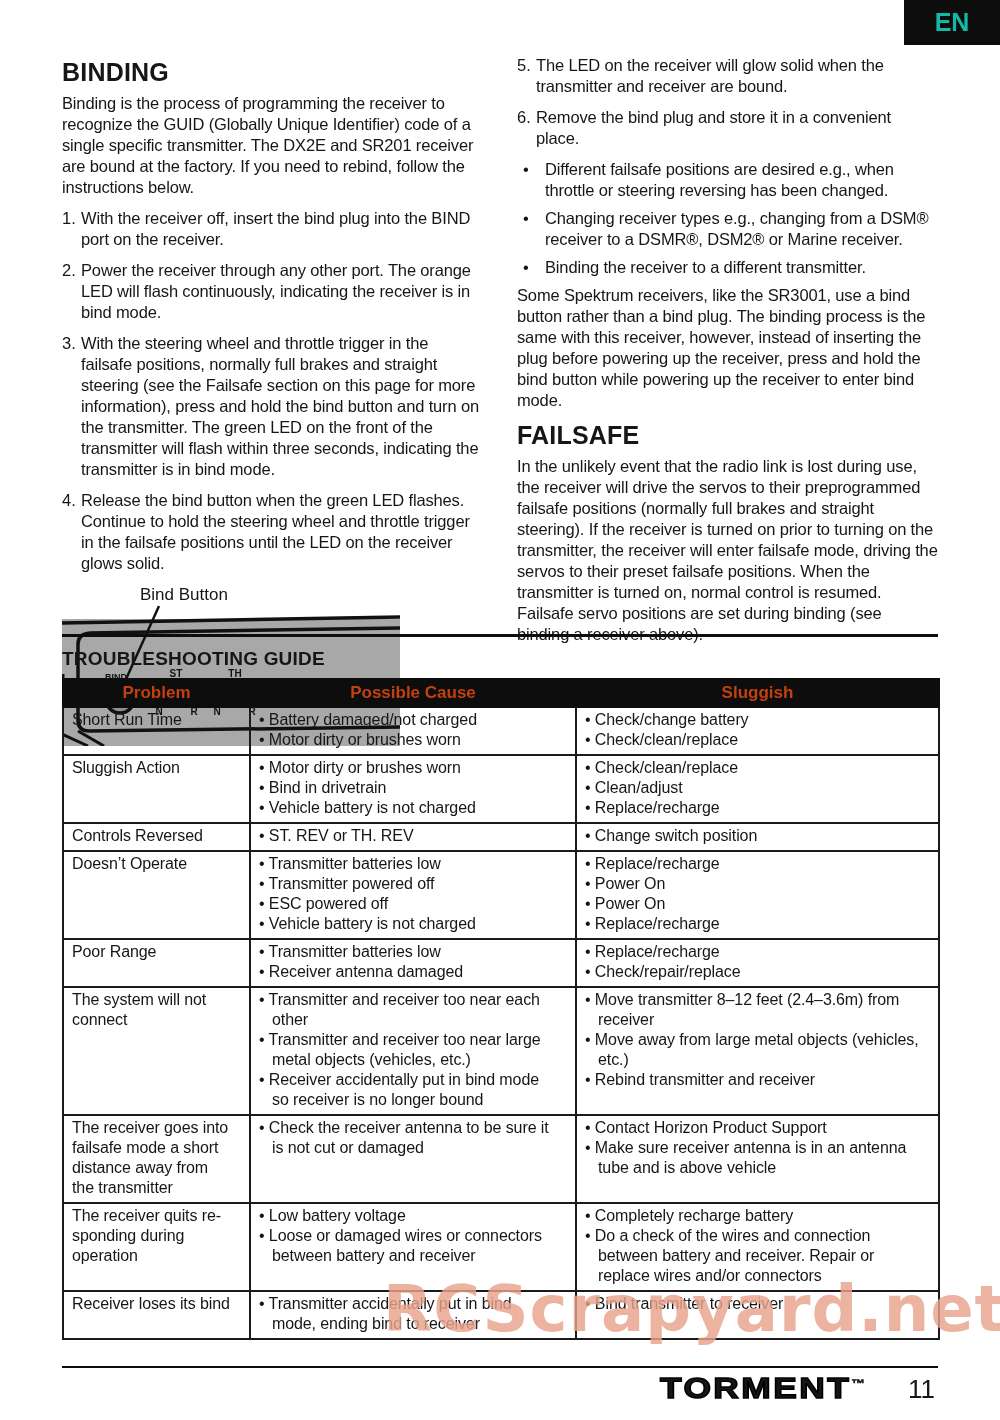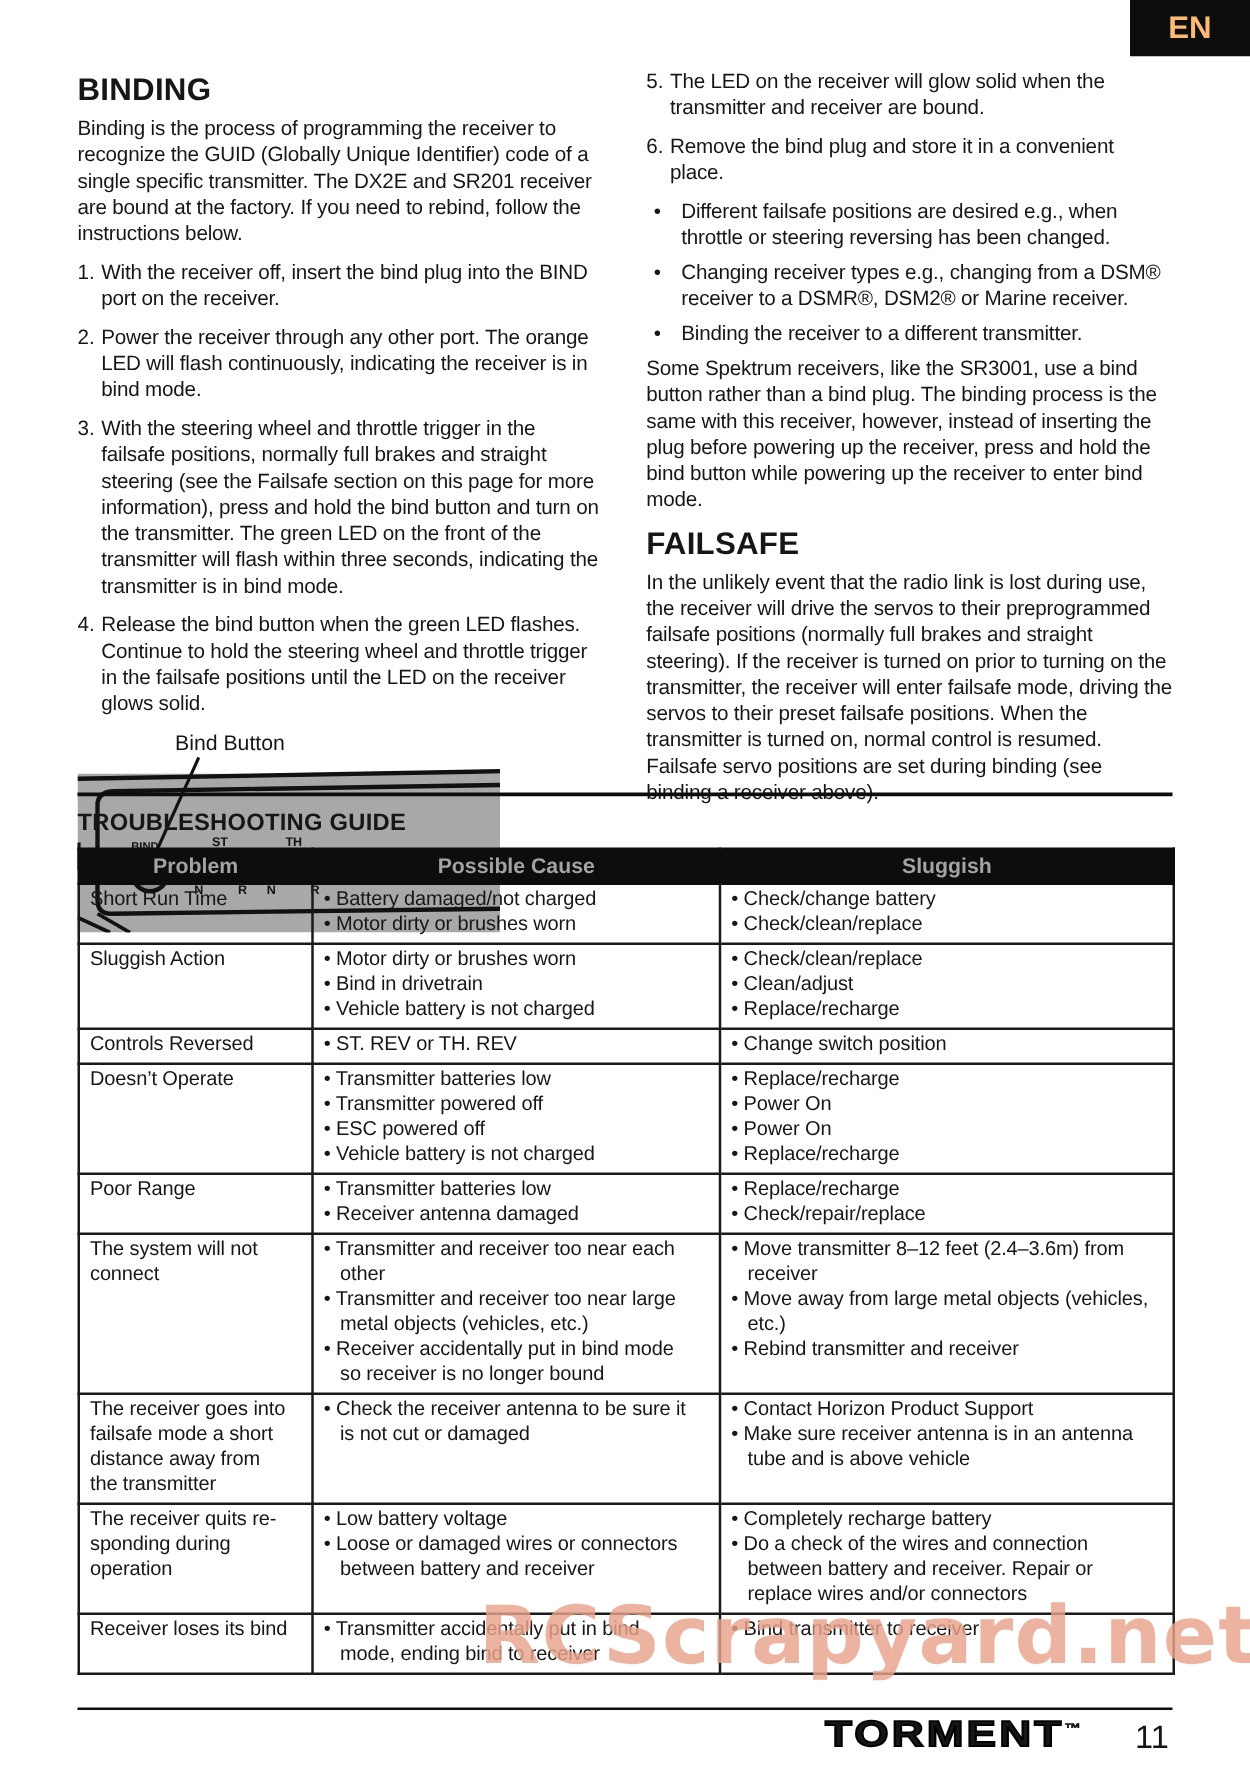--- a/index.html
+++ b/index.html
@@ -1,20 +1,20 @@
 <!DOCTYPE html>
 <html><head>
 <meta charset="utf-8">
 <style>
   html,body{margin:0;padding:0;background:#e8e8e8;}
   .page{position:relative;width:1000px;height:1420px;background:#ffffff;
         font-family:"Liberation Sans",sans-serif;color:#161616;overflow:hidden;}
   
   .en-badge{position:absolute;top:0;right:0;width:96px;height:45px;background:#0d0d0d;
-            color:#fdba74;font-weight:bold;font-size:25px;display:flex;align-items:center;justify-content:center;}
+            color:#14b8a6;font-weight:bold;font-size:25px;display:flex;align-items:center;justify-content:center;}
   
   .content{position:absolute;left:62px;top:50px;width:876px;display:flex;gap:34px;}
   .col{width:421px;}
   h2.sec{font-size:25px;font-weight:bold;margin:8px 0 6px 0;letter-spacing:.2px;}
   p.body,.step-text,.bullet-text{font-size:16.5px;line-height:21px;letter-spacing:-0.15px;}
   p.body{margin:0 0 10px 0;}
   .step{display:flex;margin:0 0 10px 0;}
   .step .num{width:19px;flex:0 0 19px;font-size:16.5px;line-height:21px;}
   .bul{display:flex;margin:0 0 7px 0;}
   .bul .dot{width:22px;flex:0 0 22px;font-size:16.5px;line-height:21px;text-align:left;padding-left:6px;}
@@ -22,21 +22,21 @@
   
   .diagram-wrap{margin-top:6px;}
   
   .rule{position:absolute;left:62px;width:876px;background:#0d0d0d;}
   .rule.mid{top:634px;height:3px;}
   .rule.foot{top:1366px;height:2px;}
   
   .ts{position:absolute;left:62px;top:648px;width:728px;}
   .ts h2{font-size:19px;font-weight:bold;margin:0 0 8px 0;letter-spacing:.2px;}
   table.tbl{border-collapse:collapse;width:876px;table-layout:fixed;}
-  .tbl th{background:#0d0d0d;color:#a3a3a3;font-size:17px;font-weight:bold;padding:3px 6px;text-align:center;border:2px solid #0d0d0d;}
+  .tbl th{background:#0d0d0d;color:#c2410c;font-size:17px;font-weight:bold;padding:3px 6px;text-align:center;border:2px solid #0d0d0d;}
   .tbl td{border:2px solid #1a1a1a;vertical-align:top;font-size:16px;line-height:20px;padding:2px 16px 4px 8px;letter-spacing:-0.1px;}
   .tbl col.c1{width:187px}.tbl col.c2{width:326px}.tbl col.c3{width:363px}
   .b{padding-left:13px;text-indent:-13px;}
   .b::before{content:"• ";}
   
   .watermark{position:absolute;left:383px;top:1272px;font-family:"DejaVu Sans",sans-serif;
              font-size:64px;font-weight:bold;color:#e9a48c;opacity:.82;letter-spacing:1px;
              pointer-events:none;white-space:nowrap;}
   
   .brand{position:absolute;left:660px;top:1372px;font-weight:bold;font-size:29px;

